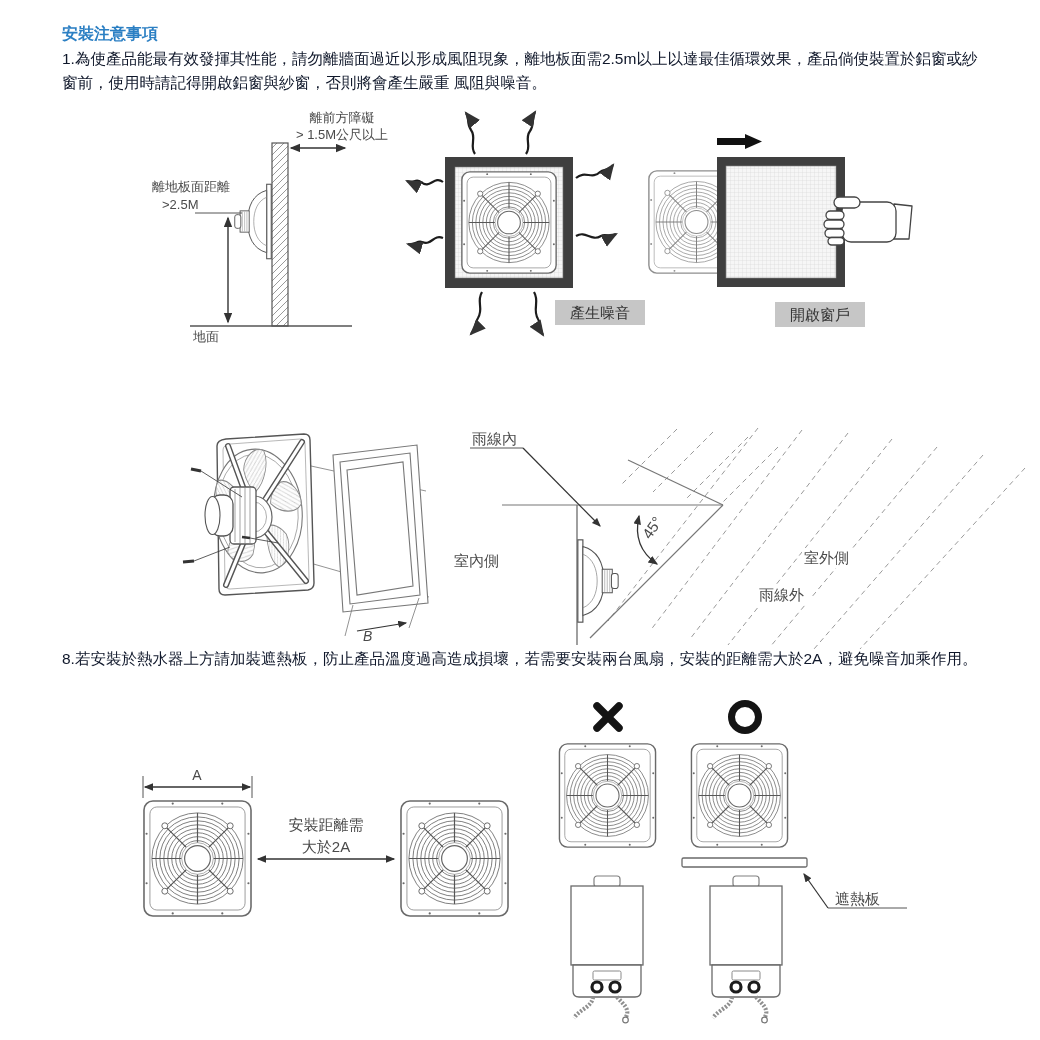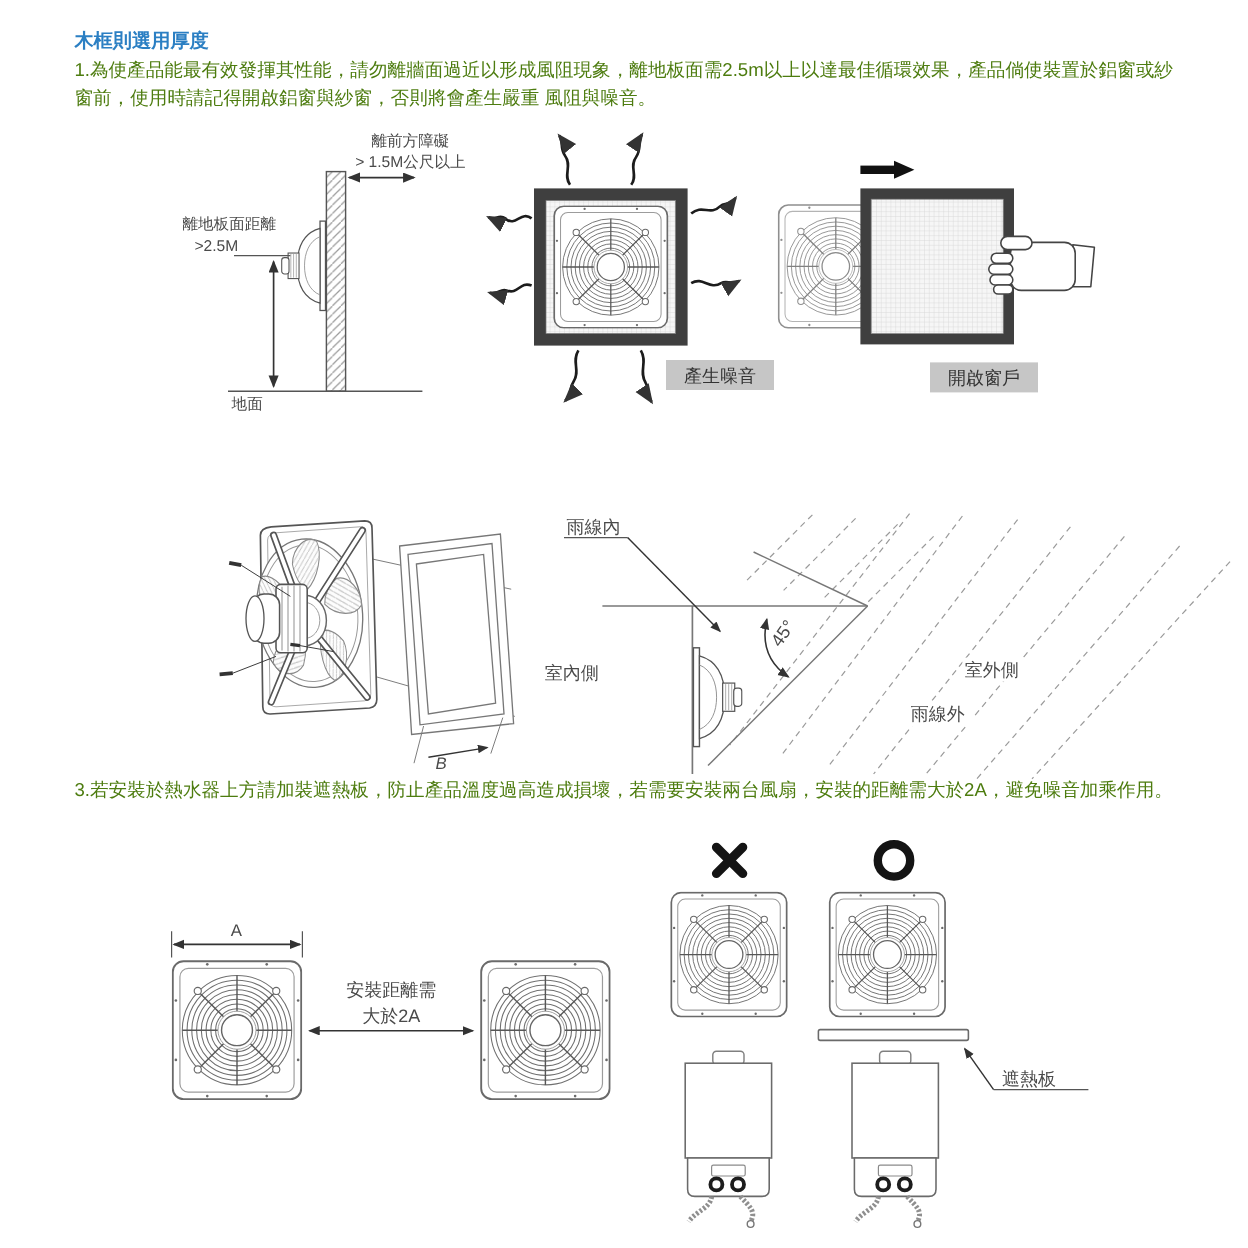--- a/index.html
+++ b/index.html
@@ -1,19 +1,19 @@
 <!DOCTYPE html>
 <html><head>
 <meta charset="utf-8">
 <style>
   html,body{margin:0;padding:0;background:#ffffff;}
   #page{position:relative;width:1040px;height:1040px;background:#fff;overflow:hidden;
         font-family:"Liberation Sans","DejaVu Sans",sans-serif;color:#3a3a3a;}
   h1.doc-title{position:absolute;left:62px;top:24px;margin:0;font-size:16px;font-weight:bold;color:#2b7fc3;}
-  p.doc-par{position:absolute;margin:0;font-size:15.5px;line-height:24px;color:#4d7c0f;width:928px;left:62px;}
+  p.doc-par{position:absolute;margin:0;font-size:15.5px;line-height:24px;color:#0f172a;width:928px;left:62px;}
   #p1{top:47px;}
   #p2{top:352px;}
   #p3{top:647px;}
   svg{position:absolute;overflow:visible;}
   svg text{font-family:"Liberation Sans","DejaVu Sans",sans-serif;fill:#4a4a4a;}
   .lbl13{font-size:13px;}
   .lbl14{font-size:14px;}
   .lbl15{font-size:15px;}
   .caption{font-size:15px;fill:#333;}
 </style>
@@ -100,23 +100,23 @@
         <rect x="26" y="96" width="28" height="9" rx="1.5" fill="#fff" stroke="#8a8a8a" stroke-width="1"></rect>
         <circle cx="30" cy="112" r="5" fill="#fff" stroke="#1d1d1d" stroke-width="3.2"></circle>
         <circle cx="48" cy="112" r="5" fill="#fff" stroke="#1d1d1d" stroke-width="3.2"></circle>
         <path d="M26,122 C25,132 13,134 7,143" fill="none" stroke="#8f8f8f" stroke-width="4.2" stroke-dasharray="2 1.6"></path>
         <path d="M50,122 C57,130 63,134 59,142" fill="none" stroke="#8f8f8f" stroke-width="4.2" stroke-dasharray="2 1.6"></path>
         <circle cx="58.5" cy="145" r="2.8" fill="#fff" stroke="#777" stroke-width="1.2"></circle>
       </symbol>
     </defs>
   </svg>
 
-  <h1 class="doc-title">木框則選用厚度</h1>
+  <h1 class="doc-title">安裝注意事項</h1>
   <p id="p1" class="doc-par">1.為使產品能最有效發揮其性能，請勿離牆面過近以形成風阻現象，離地板面需2.5m以上以達最佳循環效果，產品倘使裝置於鋁窗或紗窗前，使用時請記得開啟鋁窗與紗窗，否則將會產生嚴重 風阻與噪音。</p>
-  <p id="p3" class="doc-par">3.若安裝於熱水器上方請加裝遮熱板，防止產品溫度過高造成損壞，若需要安裝兩台風扇，安裝的距離需大於2A，避免噪音加乘作用。</p>
+  <p id="p3" class="doc-par">8.若安裝於熱水器上方請加裝遮熱板，防止產品溫度過高造成損壞，若需要安裝兩台風扇，安裝的距離需大於2A，避免噪音加乘作用。</p>
 
   <svg style="left:130px;top:108px;" width="830" height="240" viewBox="0 0 830 240">
 
     <g>
       <text class="lbl13" text-anchor="middle" x="212" y="14">離前方障礙</text>
       <text class="lbl13" text-anchor="middle" x="212" y="31">&gt; 1.5M公尺以上</text>
       <rect x="142" y="35" width="16" height="183" fill="url(#hatch)" stroke="#555" stroke-width="1.2"></rect>
       <line x1="161" y1="40" x2="215" y2="40" stroke="#333" stroke-width="1.4" marker-start="url(#ah)" marker-end="url(#ah)"></line>
       <use href="#fanSide" x="104" y="66" width="38" height="95"></use>
       <text class="lbl13" x="22" y="83">離地板面距離</text>

